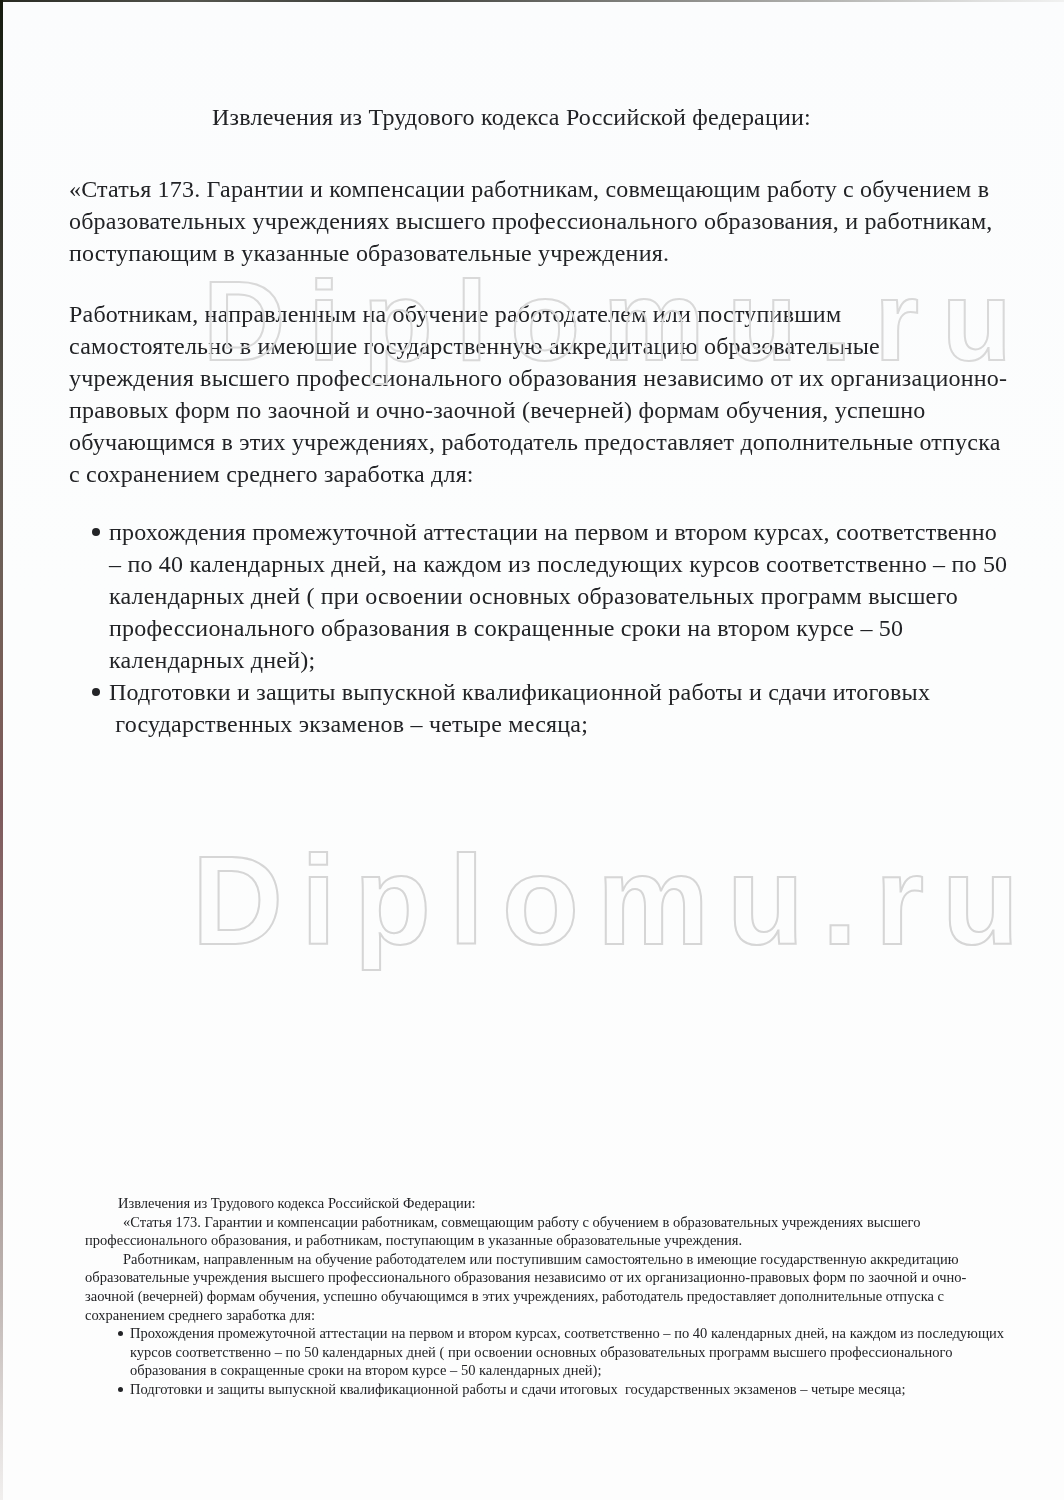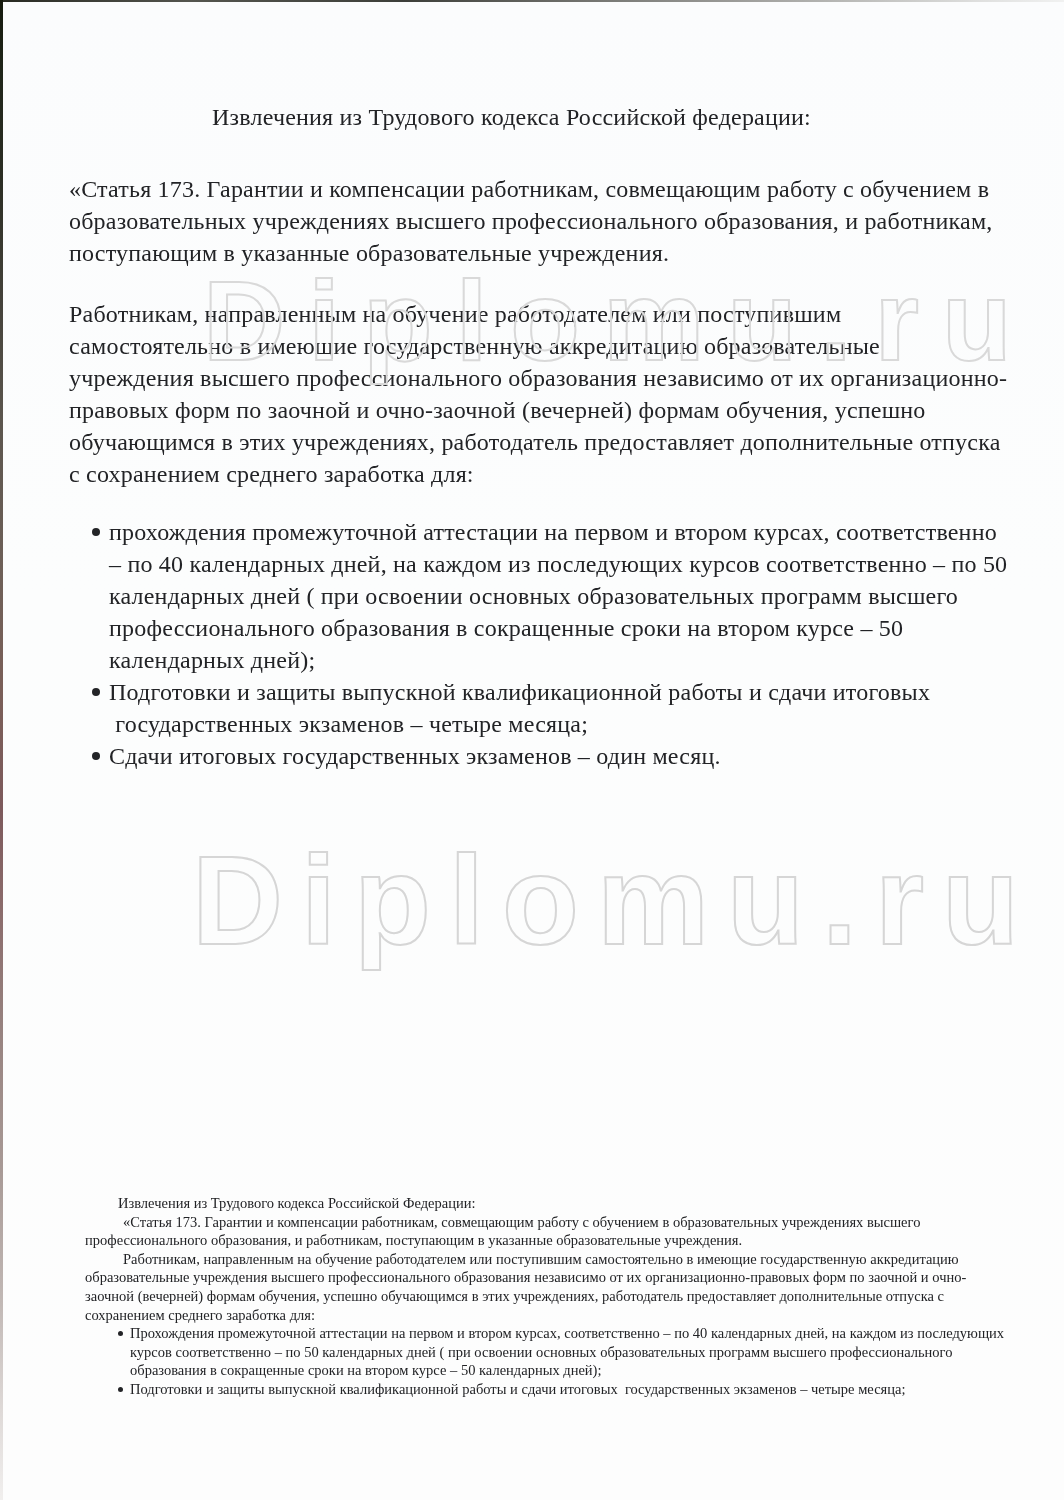--- a/index.html
+++ b/index.html
@@ -105,21 +105,20 @@
   <div class="watermark wm-top">Diplomu.ru</div>
   <div class="watermark wm-mid">Diplomu.ru</div>
 
   <div class="content">
     <div class="title">Извлечения из Трудового кодекса Российской федерации:</div>
     <p class="para p1">«Статья 173. Гарантии и компенсации работникам, совмещающим работу с обучением в образовательных учреждениях высшего профессионального образования, и работникам, поступающим в указанные образовательные учреждения.</p>
     <p class="para p2">Работникам, направленным на обучение работодателем или поступившим самостоятельно в имеющие государственную аккредитацию образовательные учреждения высшего профессионального образования независимо от их организационно-правовых форм по заочной и очно-заочной (вечерней) формам обучения, успешно обучающимся в этих учреждениях, работодатель предоставляет дополнительные отпуска с сохранением среднего заработка для:</p>
     <ul class="bullets">
       <li class="bullet">прохождения промежуточной аттестации на первом и втором курсах, соответственно – по 40 календарных дней, на каждом из последующих курсов соответственно – по 50 календарных дней ( при освоении основных образовательных программ высшего профессионального образования в сокращенные сроки на втором курсе – 50 календарных дней);</li>
       <li class="bullet">Подготовки и защиты выпускной квалификационной работы и сдачи итоговых &nbsp;государственных экзаменов – четыре месяца;</li>
-      <li class="bullet">Сдачи итоговых государственных экзаменов – один месяц.</li>
     </ul>
   </div>
 
   <div class="small-content">
     <p class="s-para s-title">Извлечения из Трудового кодекса Российской Федерации:</p>
     <p class="s-para">«Статья 173. Гарантии и компенсации работникам, совмещающим работу с обучением в образовательных учреждениях высшего профессионального образования, и работникам, поступающим в указанные образовательные учреждения.</p>
     <p class="s-para">Работникам, направленным на обучение работодателем или поступившим самостоятельно в имеющие государственную аккредитацию образовательные учреждения высшего профессионального образования независимо от их организационно-правовых форм по заочной и очно-заочной (вечерней) формам обучения, успешно обучающимся в этих учреждениях, работодатель предоставляет дополнительные отпуска с сохранением среднего заработка для:</p>
     <ul class="s-bullets">
       <li class="s-bullet">Прохождения промежуточной аттестации на первом и втором курсах, соответственно – по 40 календарных дней, на каждом из последующих курсов соответственно – по 50 календарных дней ( при освоении основных образовательных программ высшего профессионального образования в сокращенные сроки на втором курсе – 50 календарных дней);</li>
       <li class="s-bullet">Подготовки и защиты выпускной квалификационной работы и сдачи итоговых &nbsp;государственных экзаменов – четыре месяца;</li>

